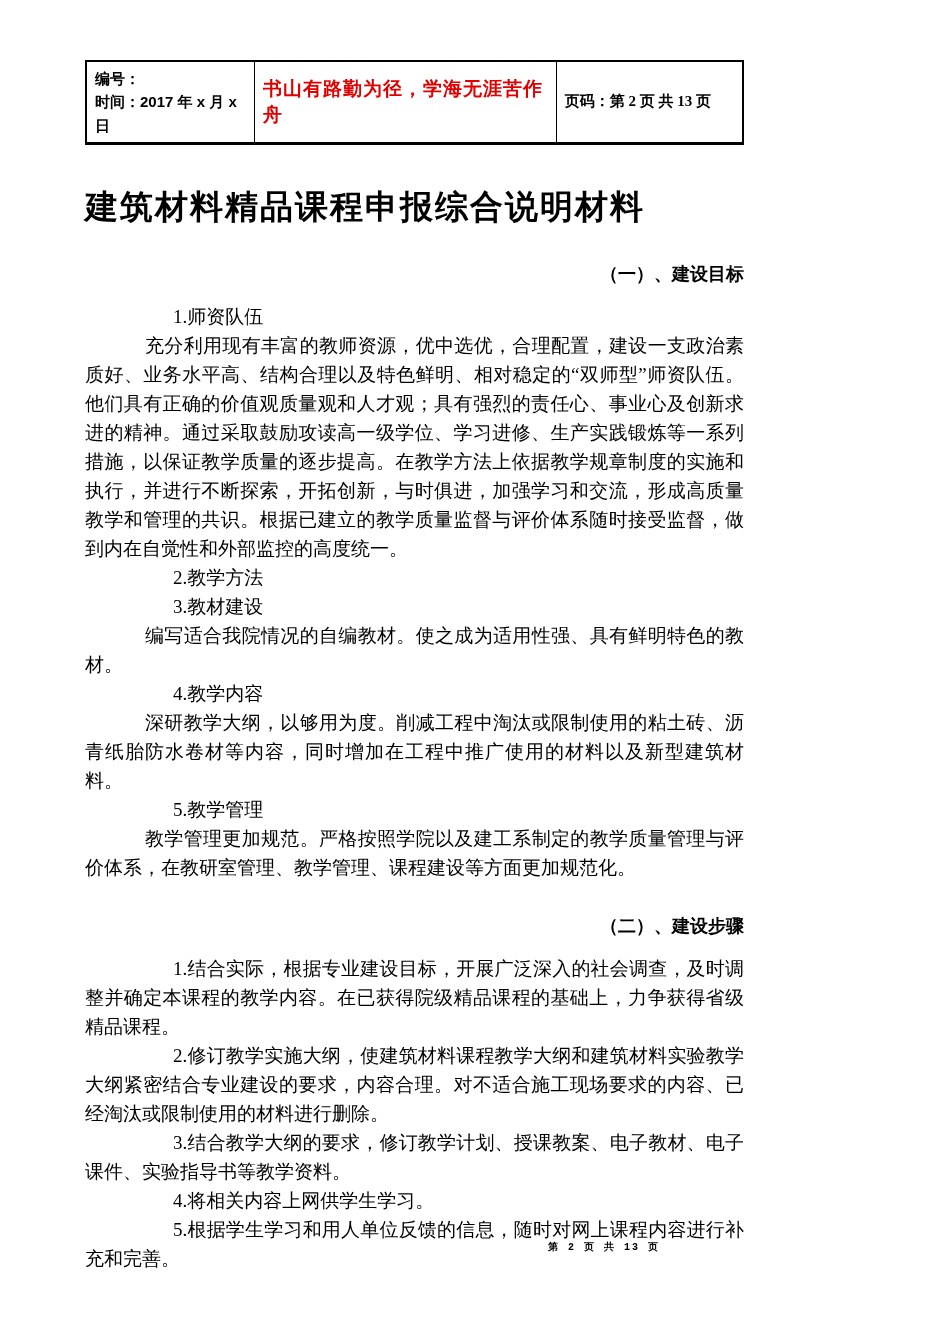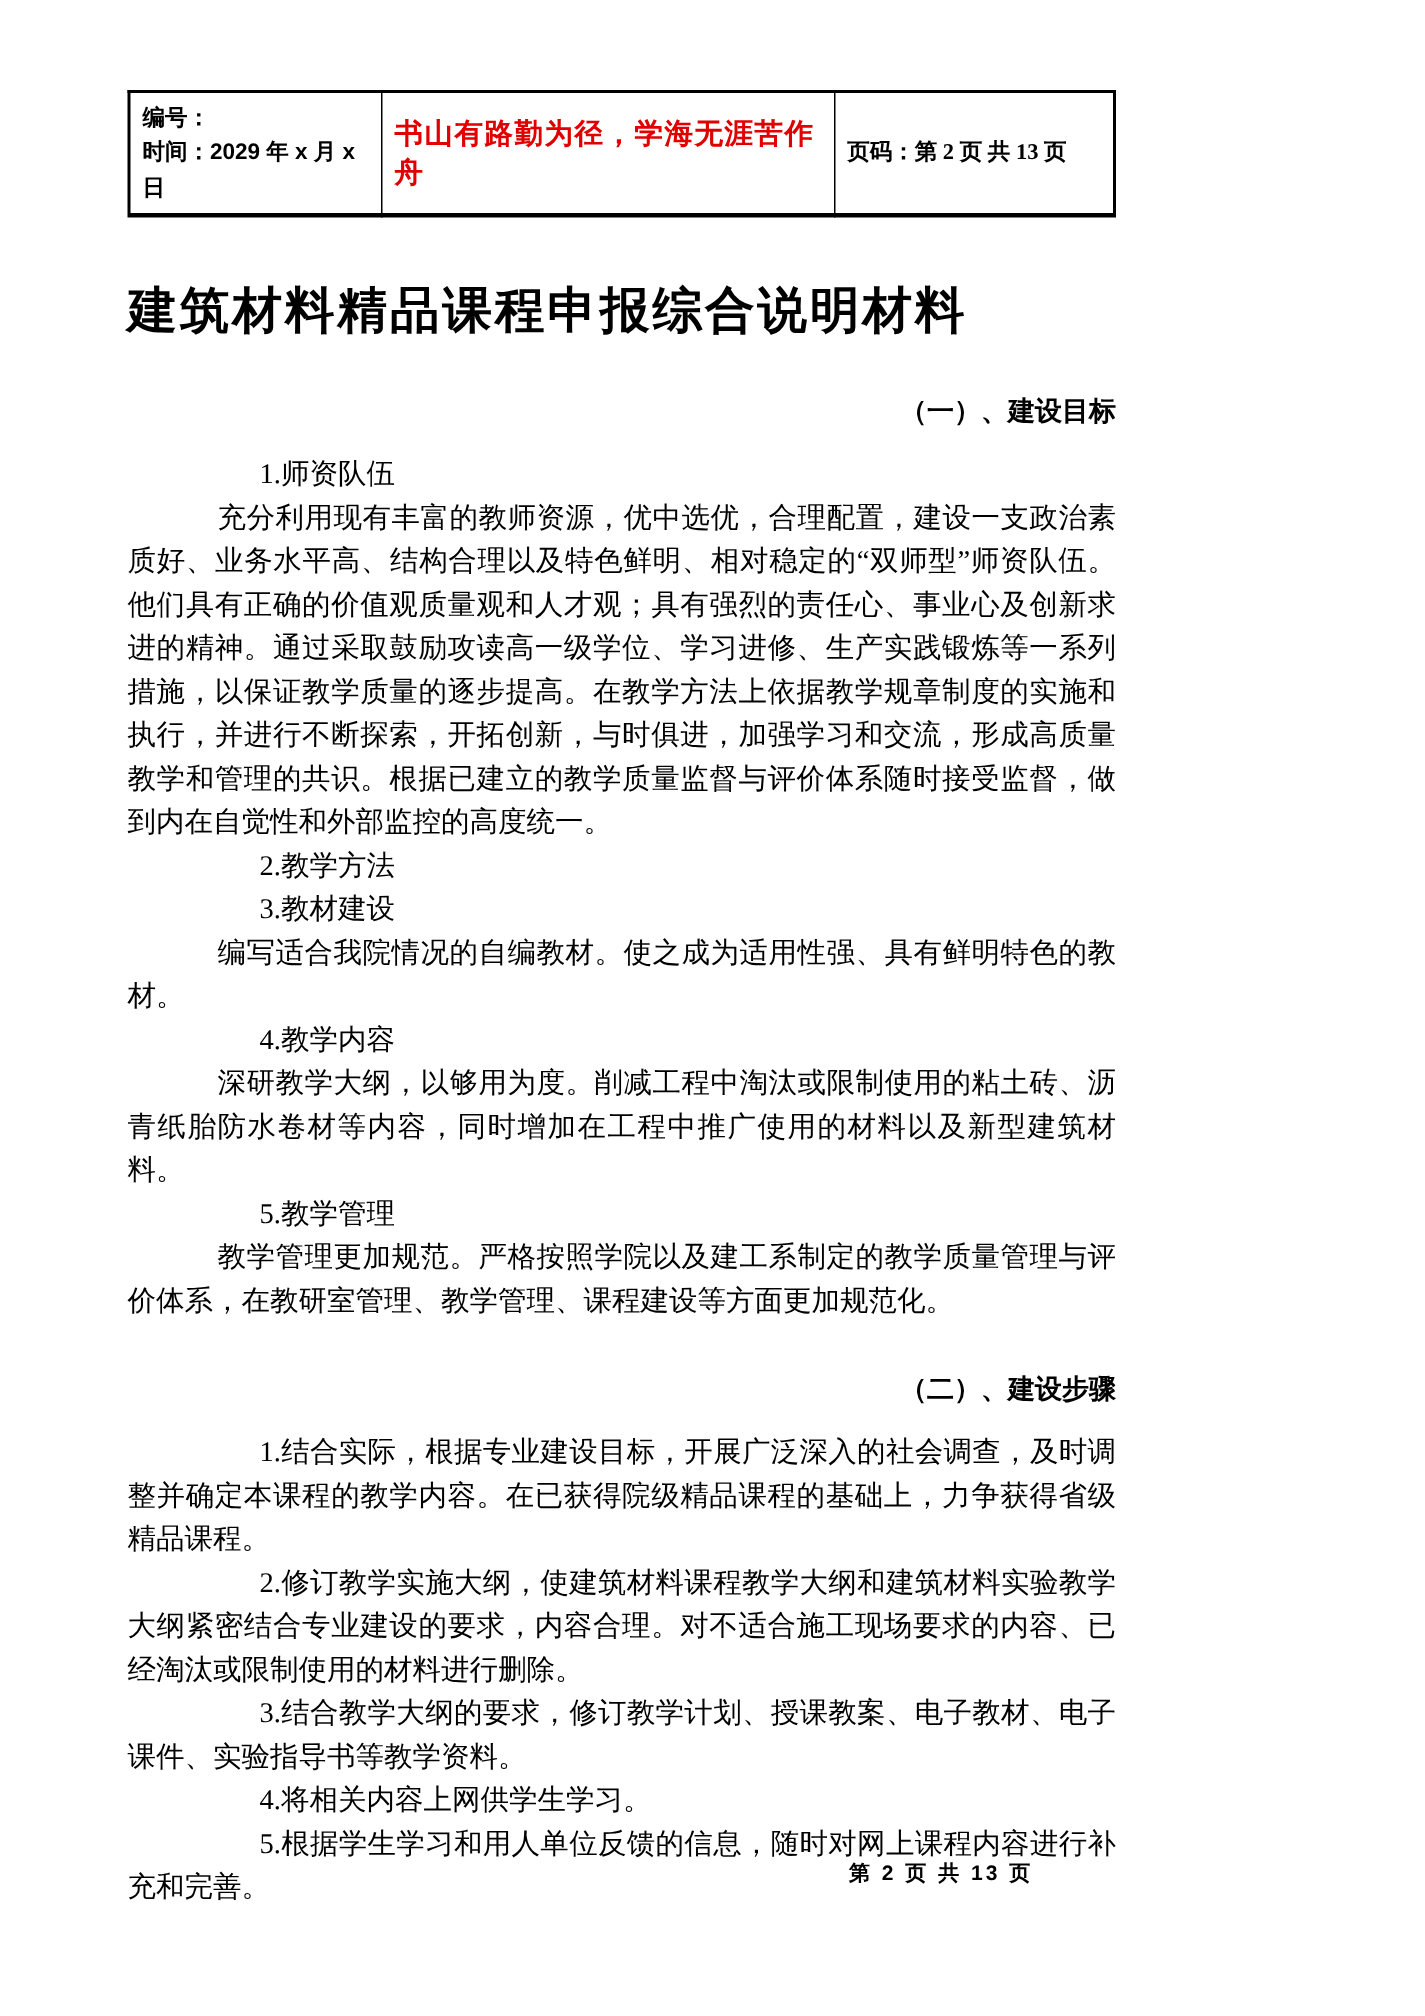--- a/index.html
+++ b/index.html
@@ -83,38 +83,38 @@
     line-height: 29px;
     text-align: justify;
     text-indent: 60px;
   }
   p.num {
     text-indent: 88px;
   }
   .page-footer {
     position: absolute;
     top: 1240px;
-    left: 566px;
-    font-family: Liberation Sans, sans-serif;
-    font-size: 14px;
+    left: 548px;
+    font-family: Liberation Mono, monospace;
+    font-size: 10px;
     font-weight: bold;
     letter-spacing: 2px;
   }
 </style>
 </head>
 <body>
 
 <div class="page">
 
   <table class="header-table">
     <tbody>
         <tr>
       <td class="hcell-left">
         <div>编号：</div>
-        <div>时间：2029 年 x 月 x 日</div>
+        <div>时间：2017 年 x 月 x 日</div>
       </td>
       <td class="hcell-motto">书山有路勤为径，学海无涯苦作舟</td>
       <td class="hcell-right">页码：第 2 页  共 13 页</td>
     </tr>
   </tbody>
     </table>
 
   <h1 class="doc-title">建筑材料精品课程申报综合说明材料</h1>
 
 

